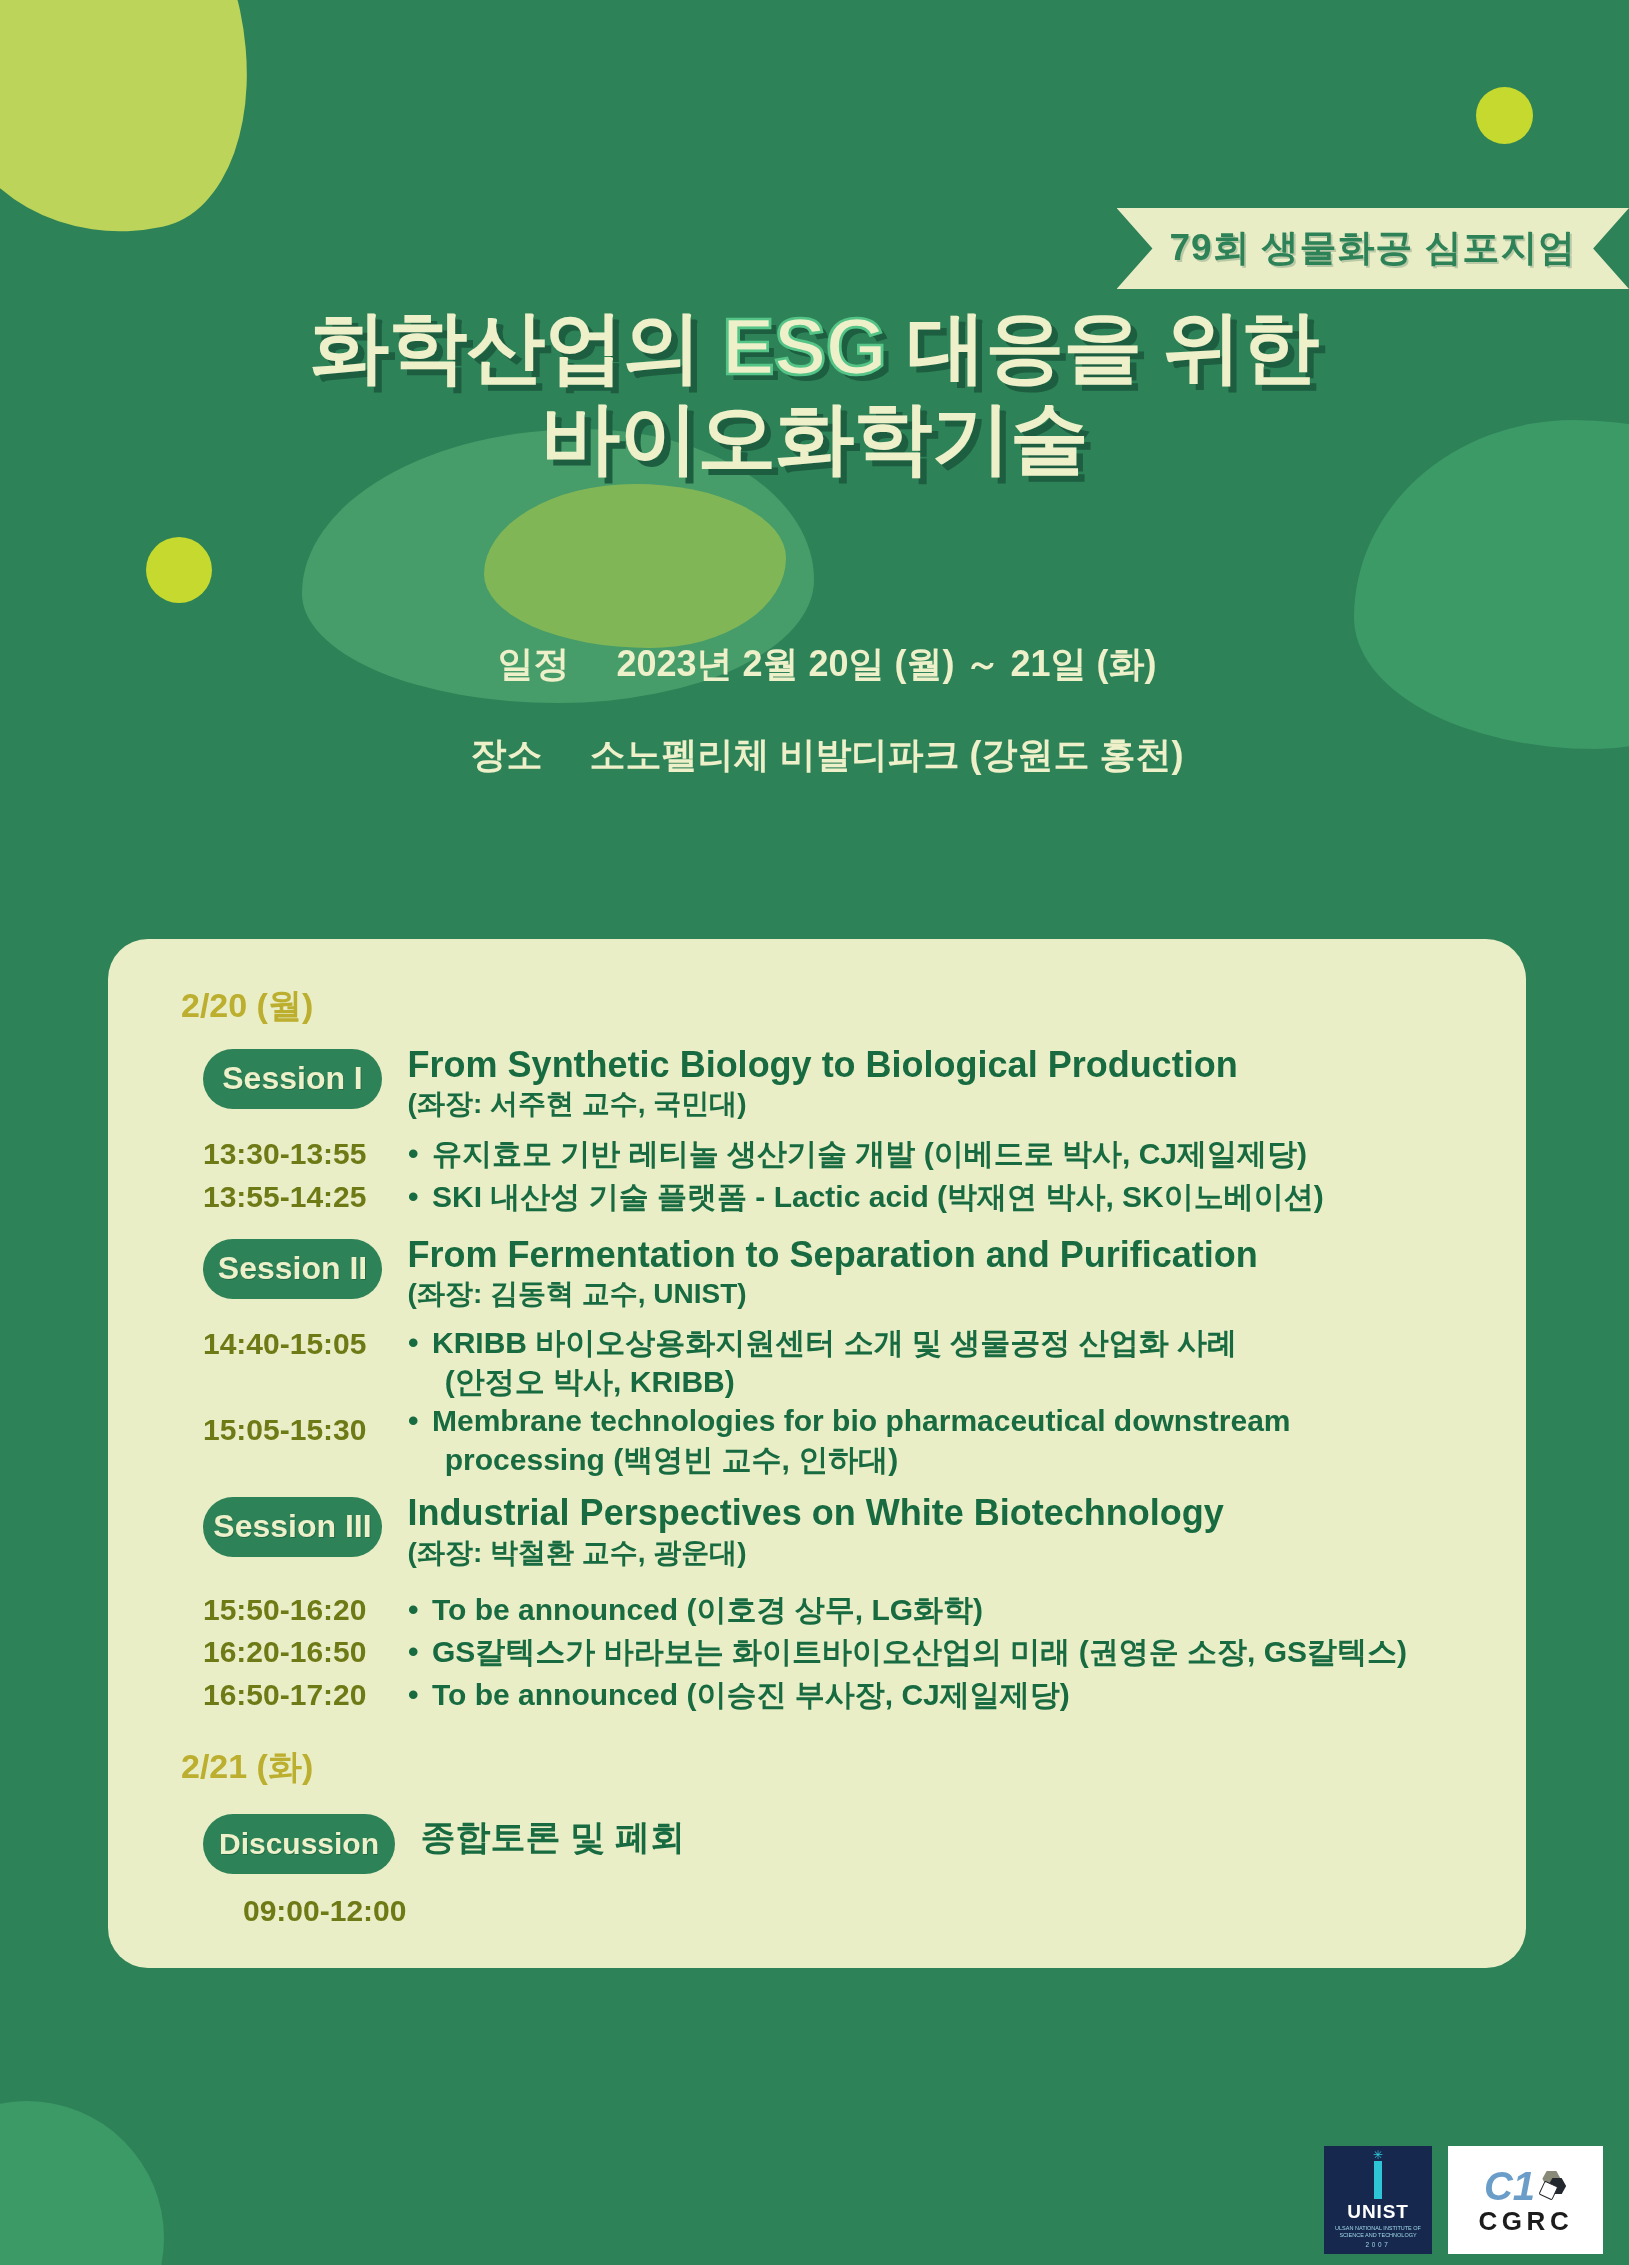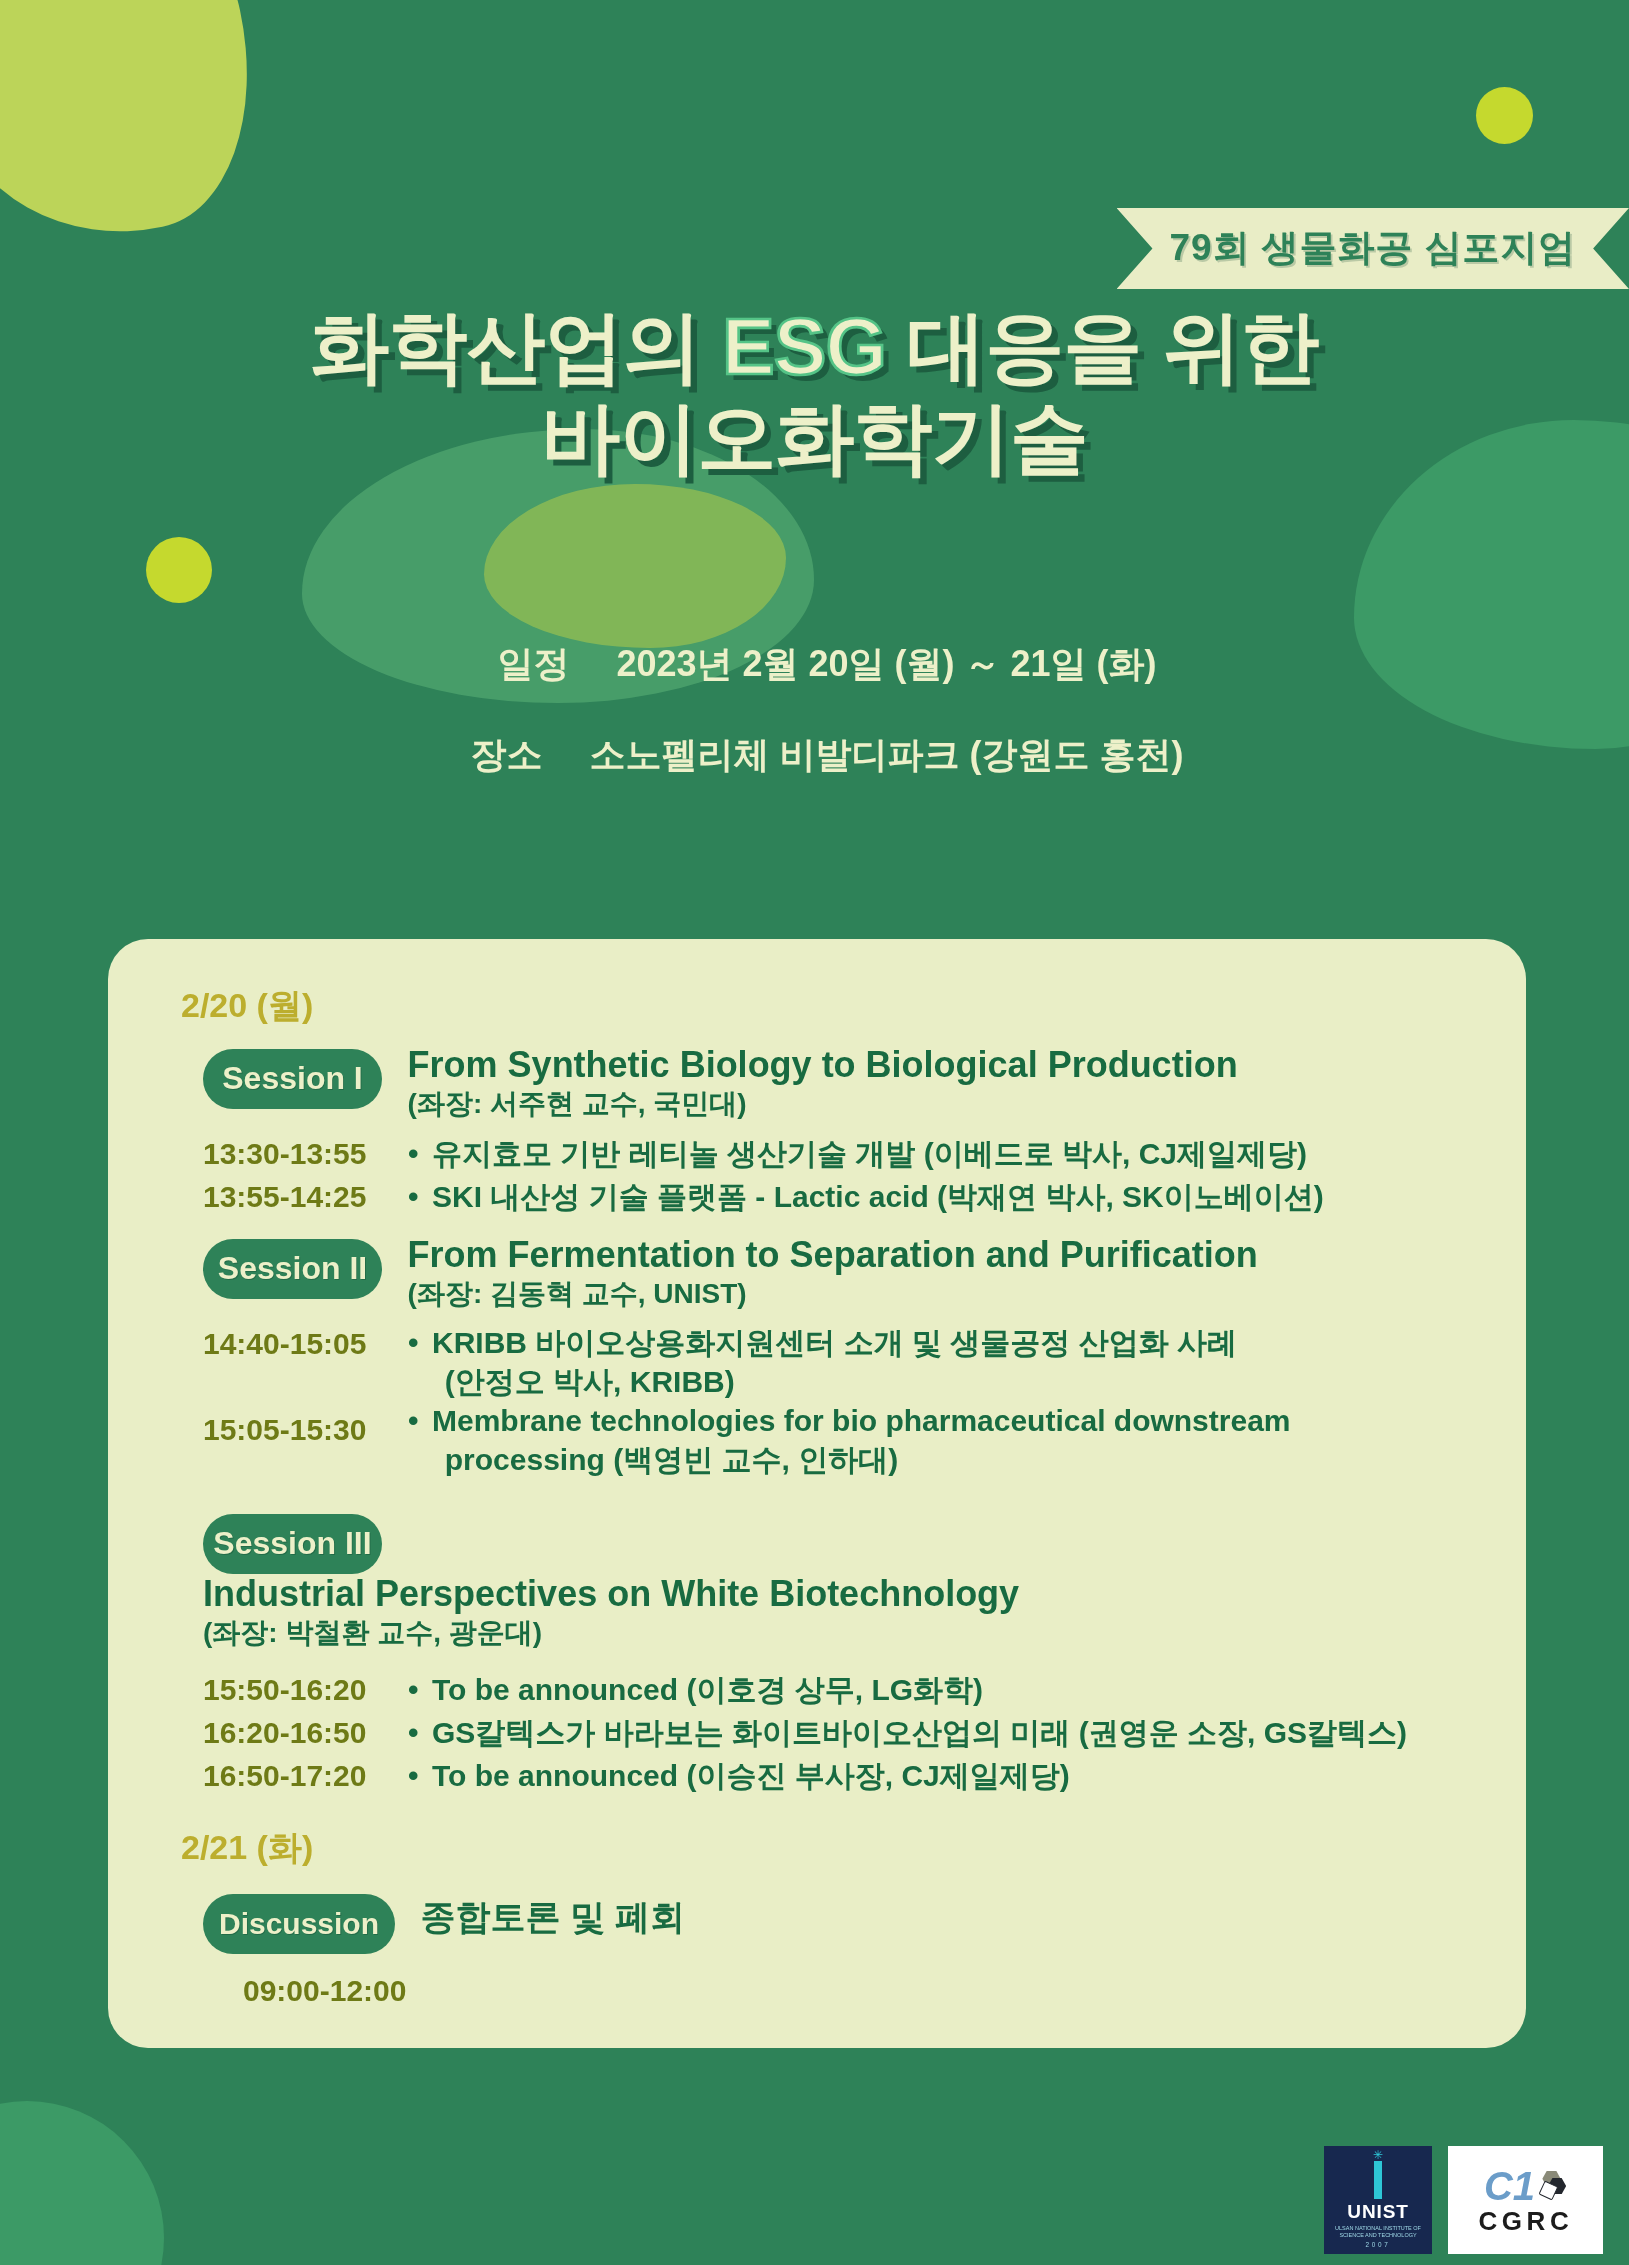--- a/index.html
+++ b/index.html
@@ -226,21 +226,21 @@
           <span>KRIBB 바이오상용화지원센터 소개 및 생물공정 산업화 사례</span>
           <span class="cont">(안정오 박사, KRIBB)</span>
         </div>
         <div class="talk two-line">
           <span>Membrane technologies for bio pharmaceutical downstream</span>
           <span class="cont">processing (백영빈 교수, 인하대)</span>
         </div>
       </div>
     </div>
 
-    <div class="session" style="margin-top:31px;flex-direction:column;">
+    <div class="session" style="margin-top:14px;">
       <div class="pill">Session III</div>
       <div class="sess-body">
         <div class="sess-title">Industrial Perspectives on White Biotechnology</div>
         <div class="sess-chair">(좌장: 박철환 교수, 광운대)</div>
       </div>
     </div>
     <div class="talks" style="margin-top:20px;">
       <div class="times">
         <div class="time">15:50-16:20</div>
         <div class="time">16:20-16:50</div>

